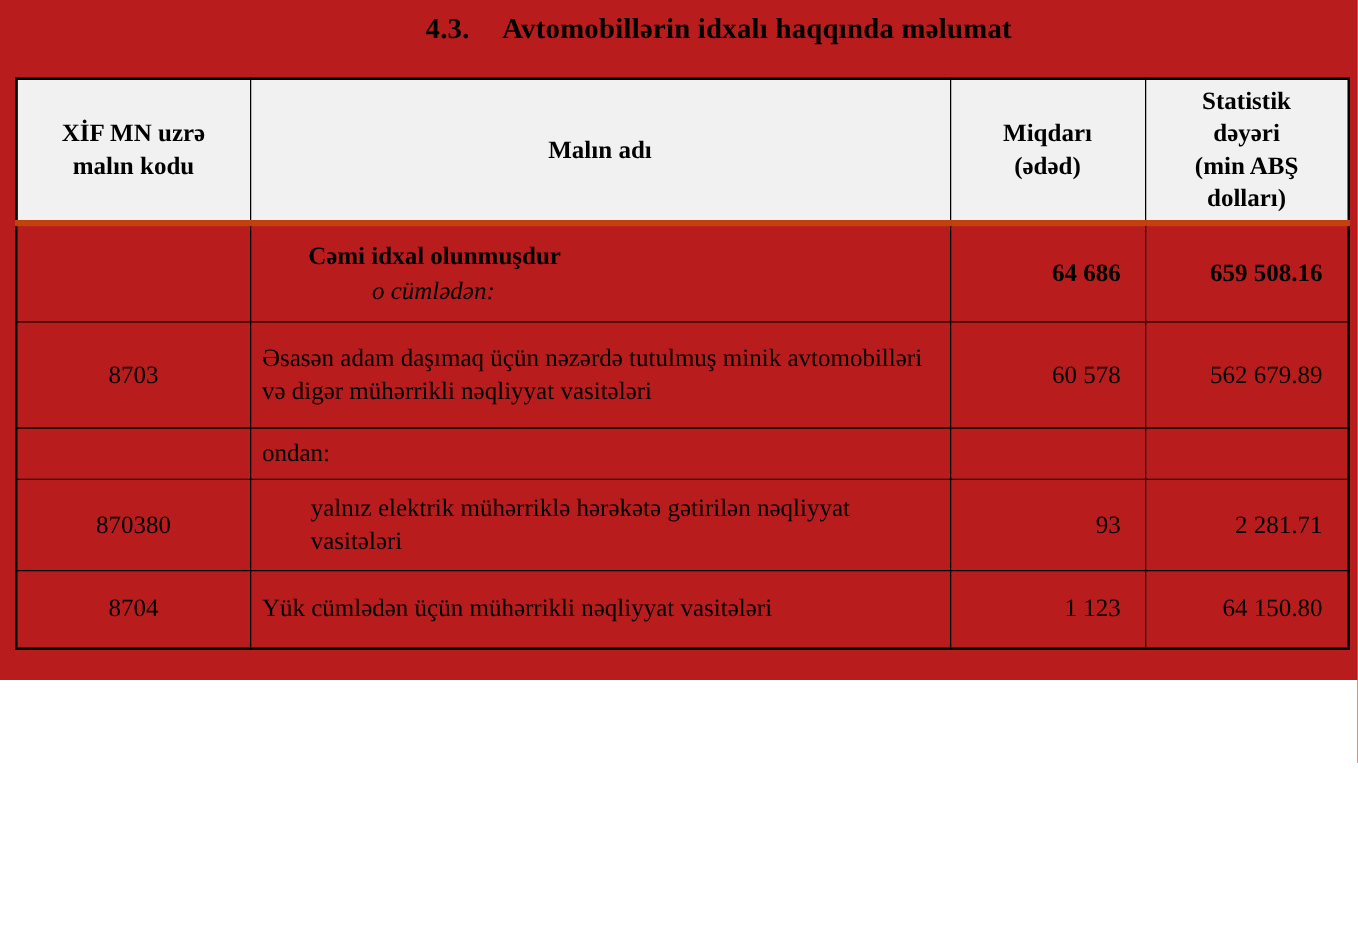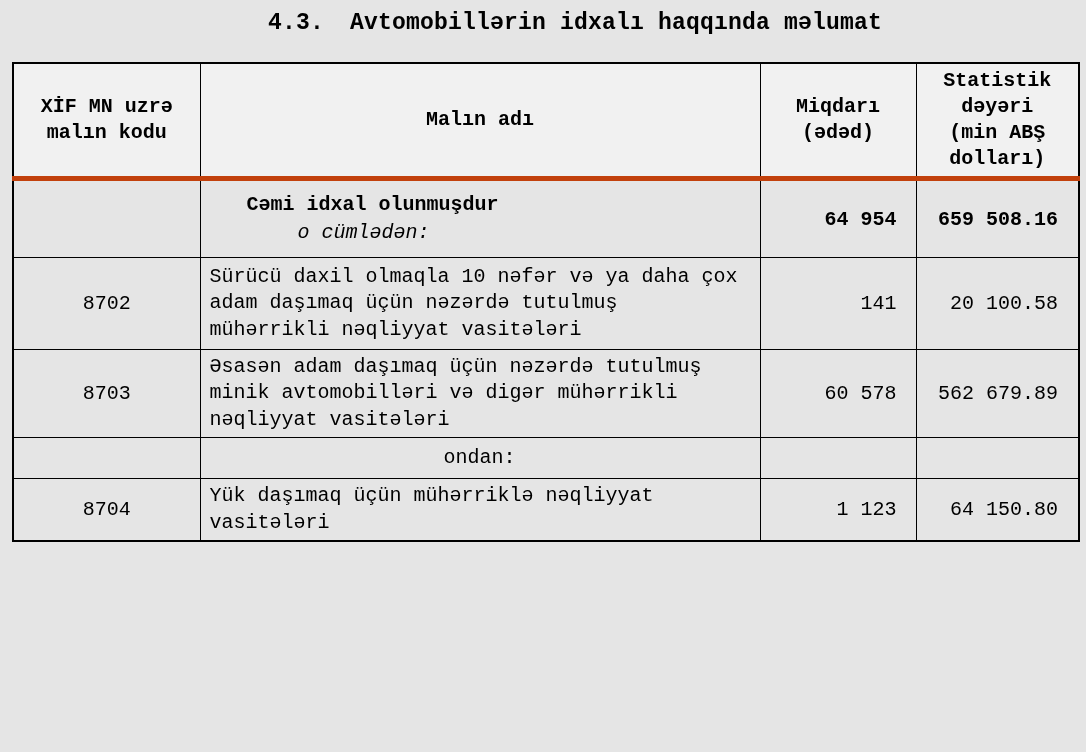--- a/index.html
+++ b/index.html
@@ -1,19 +1,19 @@
 <!DOCTYPE html>
 <html><head>
 <meta charset="utf-8">
 <style>
   html,body { margin:0; padding:0; }
   .page {
-    position:relative; width:1086px; height:752px;
-    background:#e5e5e5; overflow:hidden;
-    font-family:Liberation Mono, monospace;
+    position:relative; width:1086px; height:544px;
+    background:#b91c1c; overflow:hidden;
+    font-family:Liberation Serif, serif;
     color:#000;
   }
   .title {
     position:absolute; top:10px; left:0; width:1086px;
     text-align:center; padding-left:64px; box-sizing:border-box;
     font-size:23px; font-weight:bold; letter-spacing:0.2px;
   }
   .title .num { margin-right:26px; }
   table.imports {
     position:absolute; left:12px; top:62px;
@@ -34,21 +34,21 @@
   tr.r1 { height:92px; }
   tr.r2 { height:85px; }
   tr.r3 { height:41px; }
   tr.r4 { height:76px; }
   tr.r5 { height:73px; }
   tr.r6 { height:62px;padding-left:24px; }
   tr.r7 { height:63px; }
   td.code { text-align:center; white-space:pre-line; line-height:1.35; padding:2px 4px; }
   td.name { text-align:left; padding:4px 10px 4px 9px; line-height:1.32; }
   td.name.indent { padding-left:48px; }
-  td.name.center { text-align:center; }
+  td.name.center { text-align:left; }
   td.qty  { text-align:right; padding-right:19px; }
   td.val  { text-align:right; padding-right:20px; }
   tr.row-total td.qty, tr.row-total td.val { font-weight:bold; }
   .total-main { font-weight:bold; padding-left:37px; }
   .total-sub  { font-style:italic; padding-left:88px; margin-top:2px; }
 </style>
 </head>
 <body>
 
 <div class="page">
@@ -77,42 +77,42 @@
 dolları)</th>
       </tr>
     </thead>
     <tbody>
       <tr class="r0 row-total">
         <td class="code"></td>
         <td class="name">
           <div class="total-main">Cəmi idxal olunmuşdur</div>
           <div class="total-sub">o cümlədən:</div>
         </td>
-        <td class="qty">64 954</td>
+        <td class="qty">64 686</td>
         <td class="val">659 508.16</td>
-      </tr>
-      <tr class="r1">
-        <td class="code">8702</td>
-        <td class="name">Sürücü daxil olmaqla 10 nəfər və ya daha çox adam daşımaq üçün nəzərdə tutulmuş mühərrikli nəqliyyat vasitələri</td>
-        <td class="qty">141</td>
-        <td class="val">20 100.58</td>
       </tr>
       <tr class="r2">
         <td class="code">8703</td>
         <td class="name">Əsasən adam daşımaq üçün nəzərdə tutulmuş minik avtomobilləri və digər mühərrikli nəqliyyat vasitələri</td>
         <td class="qty">60 578</td>
         <td class="val">562 679.89</td>
       </tr>
       <tr class="r3">
         <td class="code"></td>
         <td class="name center">ondan:</td>
         <td class="qty"></td>
         <td class="val"></td>
       </tr>
+      <tr class="r5">
+        <td class="code">870380</td>
+        <td class="name indent">yalnız elektrik mühərriklə hərəkətə gətirilən nəqliyyat vasitələri</td>
+        <td class="qty">93</td>
+        <td class="val">2 281.71</td>
+      </tr>
       <tr class="r6">
         <td class="code">8704</td>
-        <td class="name">Yük daşımaq üçün mühərriklə nəqliyyat vasitələri</td>
+        <td class="name">Yük cümlədən üçün mühərrikli nəqliyyat vasitələri</td>
         <td class="qty">1 123</td>
         <td class="val">64 150.80</td>
       </tr>
     </tbody>
   </table>
 </div>
 
 </body></html>

